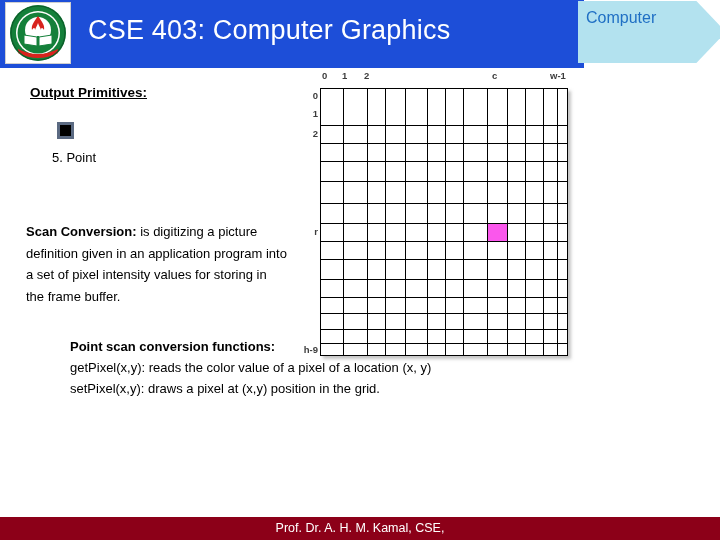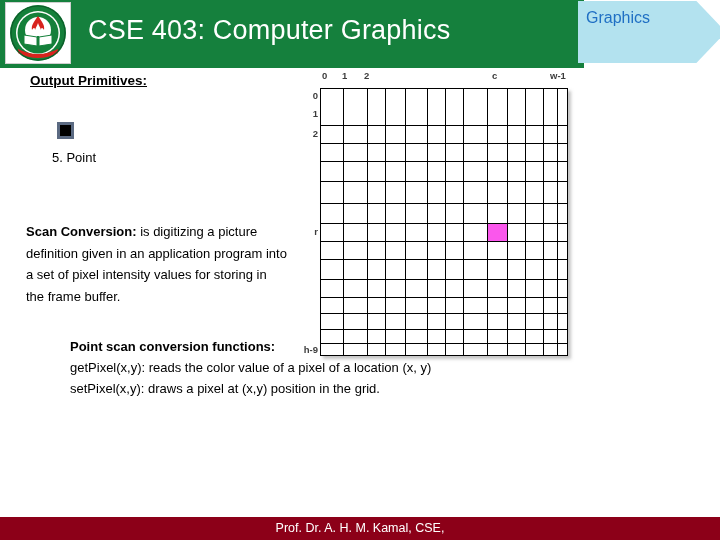--- a/index.html
+++ b/index.html
@@ -13,21 +13,21 @@
     font-family: "Liberation Sans", sans-serif;
     overflow: hidden;
     position: relative;
   }
 
   
   #header-bar {
     position: absolute;
     left: 0; top: 0;
     width: 584px; height: 68px;
-    background: #15803d;
+    background: #1d4ed8;
   }
   #logo-box {
     position: absolute;
     left: 5px; top: 2px;
     width: 66px; height: 62px;
     background: #ffffff;
     border: 1px solid #cfcfcf;
     box-sizing: border-box;
     overflow: hidden;
   }
@@ -65,21 +65,21 @@
 
   
   #content-left {
     position: absolute;
     left: 0; top: 68px;
     width: 300px;
     height: 440px;
   }
   #heading-output-primitives {
     position: absolute;
-    left: 30px; top: 5px;
+    left: 30px; top: 17px;
     font-size: 13.5px;
     font-weight: bold;
     color: #000000;
     text-decoration: underline;
     white-space: nowrap;
   }
   #point-bullet-square {
     position: absolute;
     left: 57px; top: 54px;
     width: 17px; height: 17px;
@@ -213,21 +213,21 @@
       <rect x="31" y="33" width="2" height="10" fill="#14803a"></rect>
       <path d="M12 46 Q32 56 52 46 L52 50 Q32 60 12 50 Z" fill="#d8231e"></path>
       <circle cx="32" cy="30" r="27" fill="none" stroke="#0d5c2a" stroke-width="1.2"></circle>
     </svg>
   </div>
 
   <div id="slide-title">CSE 403: Computer Graphics</div>
 
   <div id="arrow-callout">
     <div class="arrow-text">
-      <div>Graphics</div>
+      <div>Computer</div>
     </div>
   </div>
 
 </div>
 
 <div id="content-left">
 
   <div id="heading-output-primitives">Output Primitives:</div>
 
   <div id="point-bullet-square">

